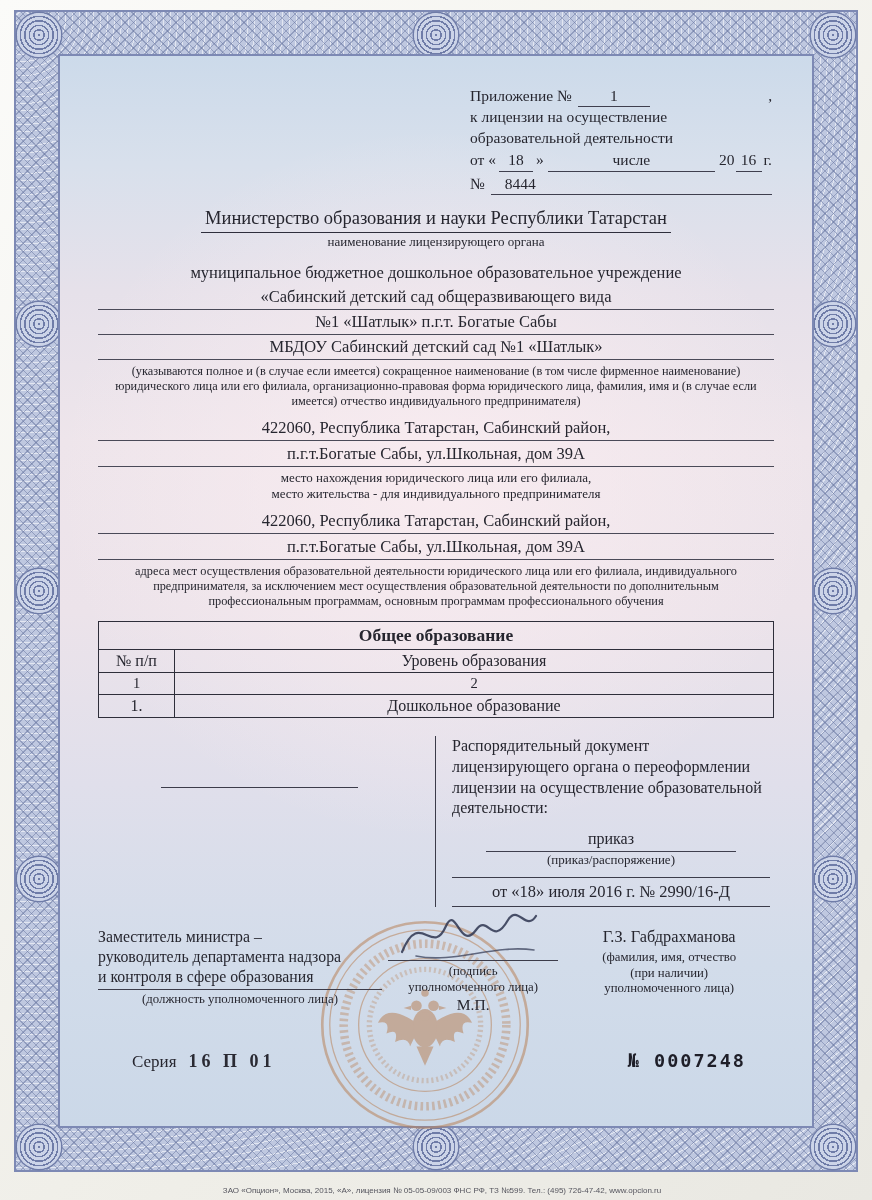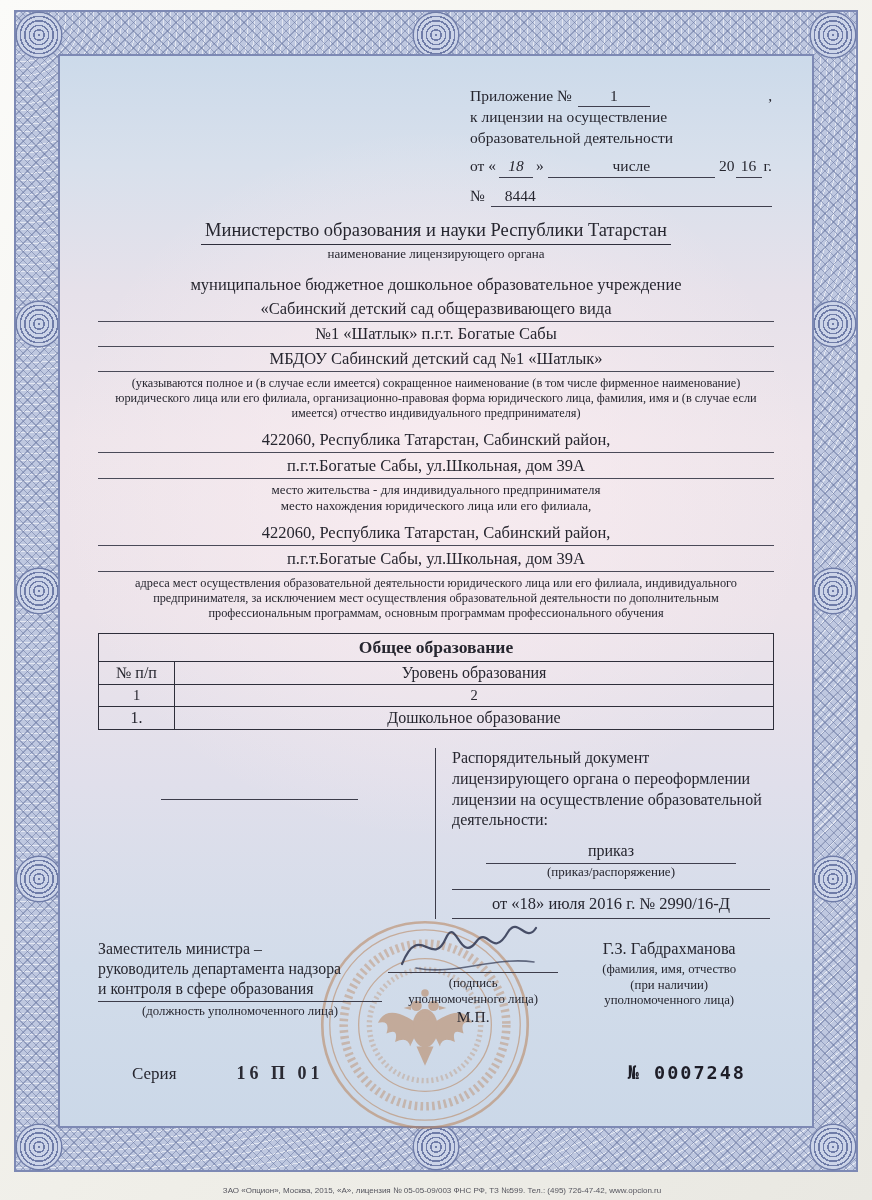--- a/index.html
+++ b/index.html
@@ -45,21 +45,21 @@
     line-height:1.28;
   }
 
   .u { border-bottom:1px solid #3f3f4e; display:inline-block; text-align:center; }
 
   
   .hdr { width:302px; margin-left:auto; margin-right:2px; font-size:15.5px; line-height:1.32; }
   .hdr-line { display:flex; align-items:baseline; }
   .hdr-num { width:72px; margin-left:6px; }
   .hdr-comma { margin-left:auto; }
-  .w-day { width:34px; margin:8px 3px;font-style:italic; }
+  .w-day { width:34px; margin:2px 3px; }
   .w-month { flex:1; margin:0 4px; }
   .w-year { width:26px; margin:0 2px 0 1px; }
   .hdr-no-val { flex:1; text-align:left; padding-left:14px; margin-left:6px; }
 
   
   .ministry { text-align:center; margin-top:12px; }
   .ministry h1 { font-size:18.5px; font-weight:normal; display:inline-block; border-bottom:1.5px solid #2e2e3c; padding:0 4px 1px; }
   .ministry .cap { font-size:13px; margin-top:1px; }
 
   
@@ -101,21 +101,21 @@
   .pos .small-cap { text-align:center; margin-top:2px; }
   .sig-area { height:34px; border-bottom:1px solid #3c3c4a; position:relative; margin:0 6px 3px; }
   .sig-svg { position:absolute; left:6px; bottom:-6px; width:150px; height:66px; }
   .mp { font-size:15.5px; }
   .fio { font-size:16.3px; margin-bottom:2px; }
 
   
   .stamp { position:absolute; left:318px; top:918px; width:214px; height:214px; opacity:.55; z-index:1; pointer-events:none; }
 
   
-  .series-row { display:flex; align-items:baseline; margin-top:34px; padding:0 28px 0 34px;gap:48px; }
+  .series-row { display:flex; align-items:baseline; margin-top:34px; padding:0 28px 0 34px; }
   .series-label { font-size:17px; }
   .series-value { font-size:18px; letter-spacing:4px; margin-left:12px; font-weight:bold; color:#2a2a33; }
   .doc-number { margin-left:auto; font-family:"DejaVu Sans Mono", monospace; font-weight:bold; font-size:18.5px; letter-spacing:2px; color:#1e1e28; }
 
   
   .imprint { position:absolute; left:12px; right:0; bottom:5px; text-align:center; font-family:"Liberation Sans", sans-serif; font-size:8px; color:#55555e; }
 </style>
 </head>
 <body>
 
@@ -171,22 +171,22 @@
         <div class="org-line">№1 «Шатлык» п.г.т. Богатые Сабы</div>
         <div class="org-line">МБДОУ Сабинский детский сад №1 «Шатлык»</div>
       </div>
       <div class="caption">(указываются полное и (в случае если имеется) сокращенное наименование (в том числе фирменное наименование) юридического лица или его филиала, организационно-правовая форма юридического лица, фамилия, имя и (в случае если имеется) отчество индивидуального предпринимателя)</div>
 
       <div class="addr">
         <div class="addr-line">422060, Республика Татарстан, Сабинский район,</div>
         <div class="addr-line">п.г.т.Богатые Сабы, ул.Школьная, дом 39А</div>
       </div>
       <div class="caption2">
+        <div>место нахождения юридического лица или его филиала,</div>
         <div>место жительства - для индивидуального предпринимателя</div>
-        <div>место нахождения юридического лица или его филиала,</div>
       </div>
 
       <div class="addr">
         <div class="addr-line">422060, Республика Татарстан, Сабинский район,</div>
         <div class="addr-line">п.г.т.Богатые Сабы, ул.Школьная, дом 39А</div>
       </div>
       <div class="caption">адреса мест осуществления образовательной деятельности юридического лица или его филиала, индивидуального предпринимателя, за исключением мест осуществления образовательной деятельности по дополнительным профессиональным программам, основным программам профессионального обучения</div>
 
       <table class="edu">
         <tbody>

